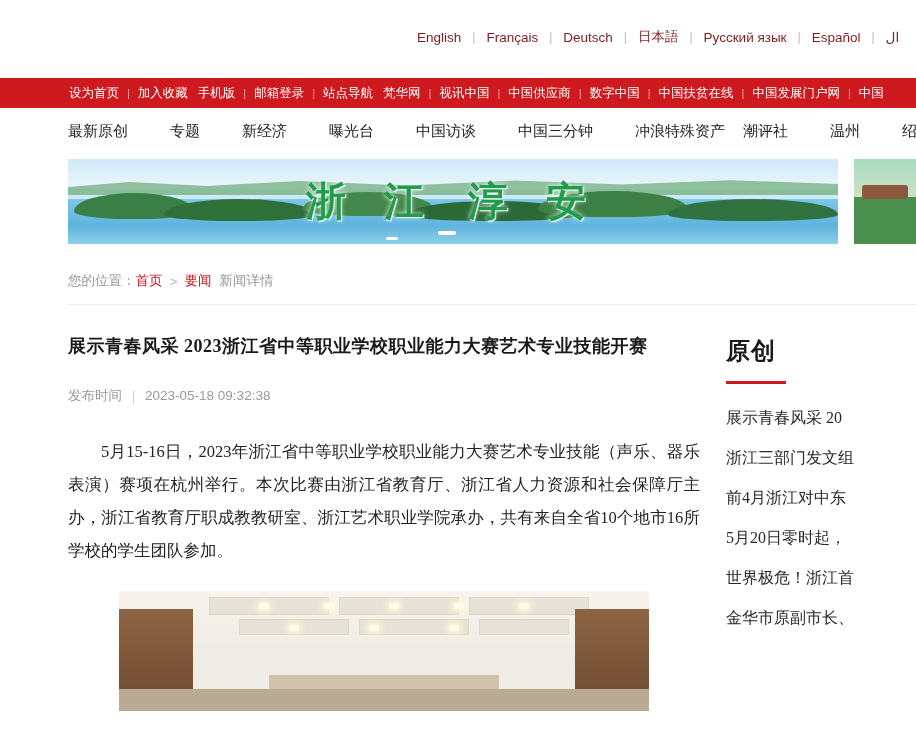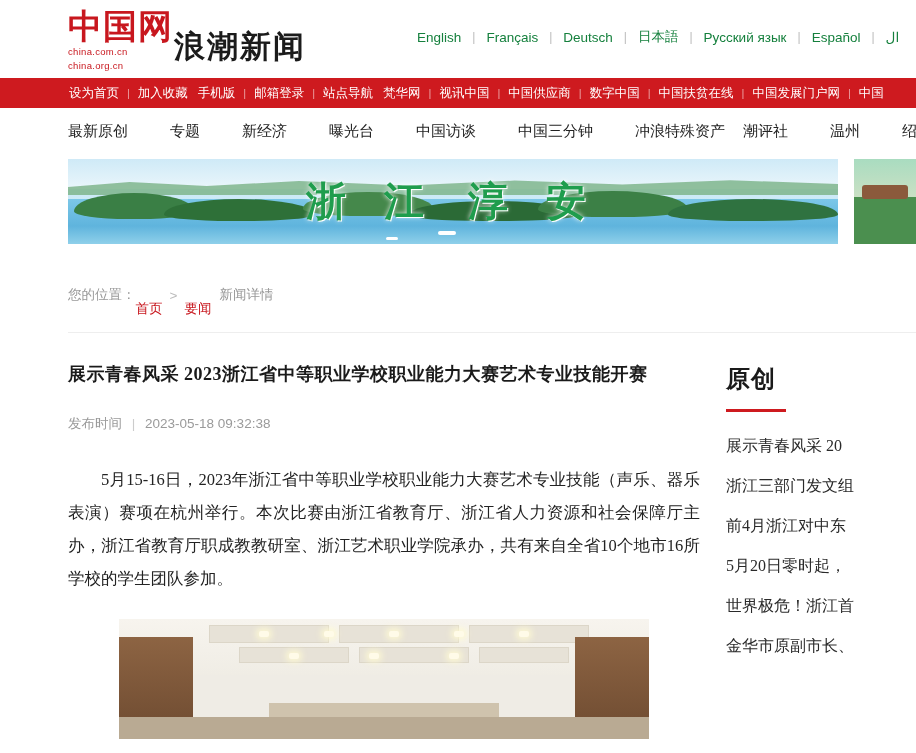--- a/index.html
+++ b/index.html
@@ -59,21 +59,21 @@
   .lang-bar {
     position: absolute;
     left: 415px;
     top: 28px;
     display: flex;
     align-items: center;
     font-size: 13.5px;
     white-space: nowrap;
   }
   .lang-bar a {
-    color: #15803d;
+    color: #7f1d1d;
     text-decoration: none;
     padding: 0 2px;
   }
   .lang-sep {
     color: #bbbbbb;
     padding: 0 9px;
     font-size: 12px;
   }
 
   
@@ -208,21 +208,21 @@
     margin: 28px 0 0 68px;
     width: 848px;
     font-size: 13.5px;
     color: #888888;
     display: flex; align-items: center;
     padding-bottom: 14px;
     border-bottom: 1px solid #eeeeee;
     text-align: right;
   }
   .crumb-wrap .label { color: #999999; }
-  .crumb-wrap a { color: #c8171e; text-decoration: none; margin-top: 28px; }
+  .crumb-wrap a { color: #c8171e; text-decoration: none; }
   .crumb-wrap .sep { color: #bbbbbb; padding: 0 7px; }
   .crumb-wrap .cur { color: #999999; }
 
   
   .content {
     display: flex;
     margin-left: 68px;
     width: 848px;
   }
   .main-col { width: 632px; padding-top: 28px; }
@@ -328,28 +328,20 @@
     padding: 0 0 24px 0;
     white-space: nowrap;
     overflow: hidden;
   }
   .side-list li a { color: #2a2a2a; text-decoration: none; }
 </style>
 </head>
 <body>
 
 <div class="top-header">
-  <div class="logo-block">
-    <div class="logo-mark">
-      <div class="logo-cn">中国网</div>
-      <div class="logo-url">china.com.cn</div>
-      <div class="logo-url">china.org.cn</div>
-    </div>
-    <div class="logo-title">浪潮新闻</div>
-  </div>
 
   <div class="lang-bar">
     <a href="#">English</a>
     <span class="lang-sep">|</span>
     <a href="#">Français</a>
     <span class="lang-sep">|</span>
     <a href="#">Deutsch</a>
     <span class="lang-sep">|</span>
     <a href="#">日本語</a>
     <span class="lang-sep">|</span>

